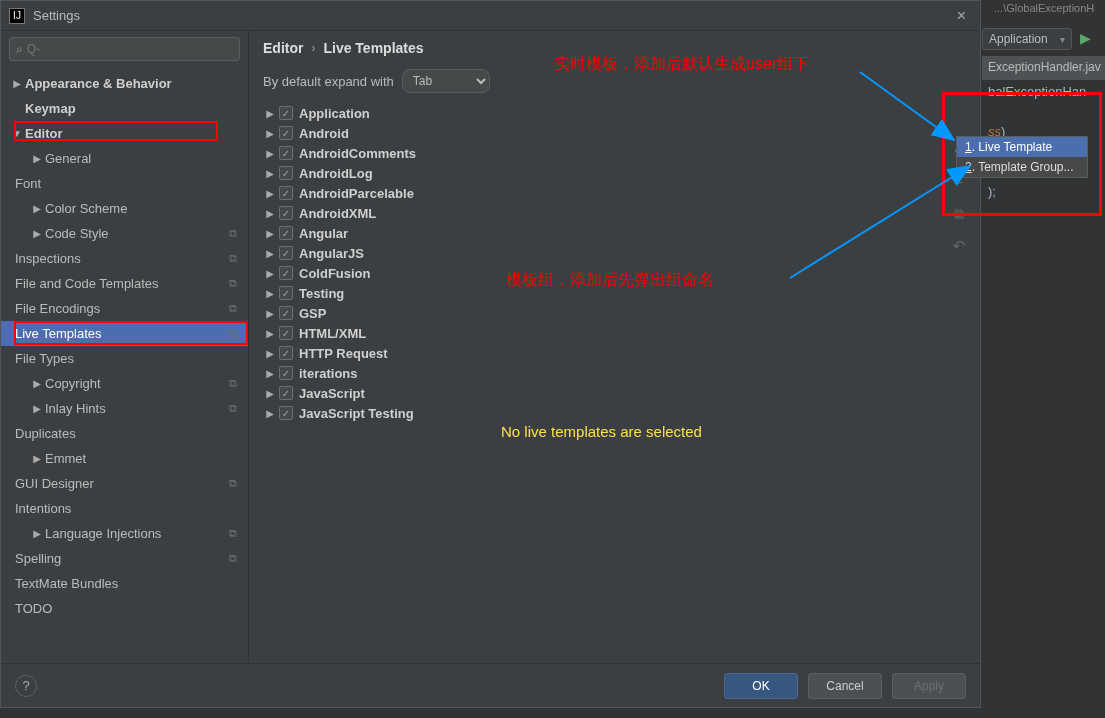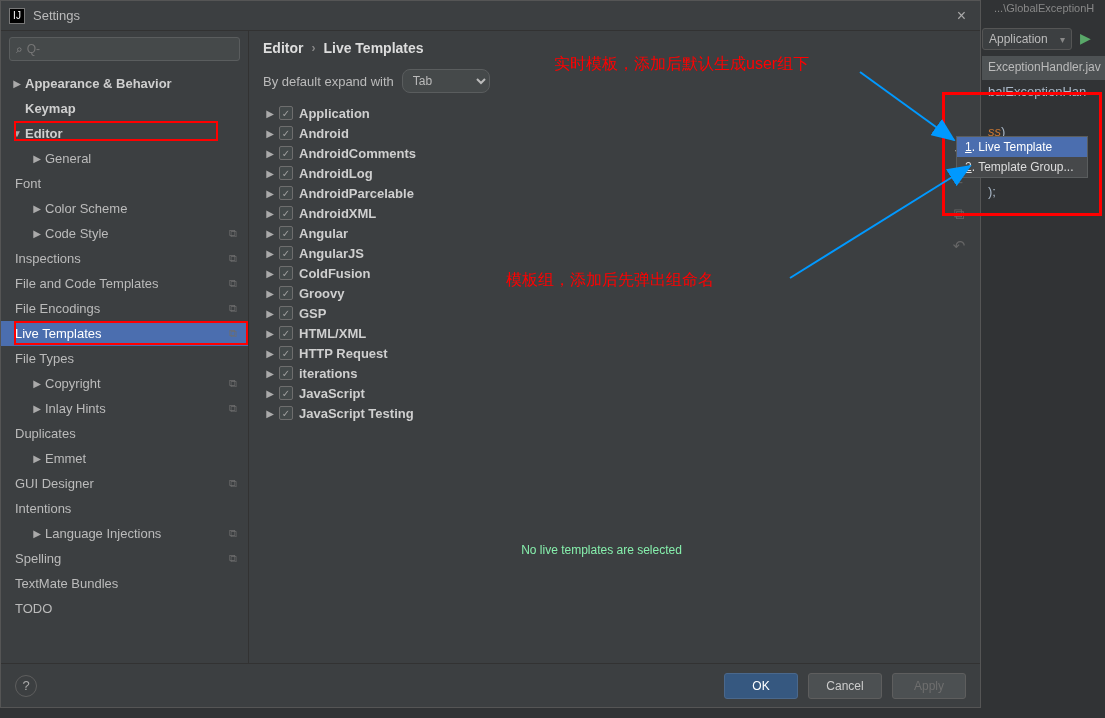--- a/index.html
+++ b/index.html
@@ -54,21 +54,21 @@
   .expand-row { display: flex; align-items: center; padding: 4px 14px 10px; font-size: 13px; color: #bbb; }
   .expand-row select { margin-left: 8px; height: 24px; width: 88px; background: #45494a; border: 1px solid #5a5d5e; color: #bbb; font-size: 12px; padding: 0 6px; border-radius: 8px; }
 
   .template-area { flex: 1; display: flex; flex-direction: column; margin: 0 40px 0 14px; overflow: hidden; }
   .template-list { flex: 0 0 auto; }
   .trow { display: flex; align-items: center; height: 20px; font-size: 13px; color: #bbb; }
   .trow .tarrow { width: 14px; text-align: center; font-size: 10px; color: #aaa; }
   .trow .cb { width: 14px; height: 14px; margin: 0 6px 0 2px; border: 1px solid #6e6e6e; background: #43494a; border-radius: 2px; display: flex; align-items: center; justify-content: center; font-size: 10px; color: #a0a0a0; }
   .trow .tlabel { font-weight: 600; color: #cfcfcf; }
 
-  .empty-msg { margin-top: 120px; text-align: center; font-size: 12px; color: #86efac; }
+  .empty-msg { text-align: center; font-size: 15px; color: #fde047; }
 
   
   .side-tools { position: absolute; top: 108px; right: 8px; width: 24px; display: flex; flex-direction: column; gap: 10px; }
   .tool-btn { width: 22px; height: 22px; display: flex; align-items: center; justify-content: center; color: #bbb; font-size: 15px; cursor: pointer; }
   .tool-btn.disabled { color: #666; }
 
   
   .red-box-3 { position: absolute; top: 92px; left: 942px; width: 160px; height: 124px; border: 3px solid #ff0000; pointer-events: none; z-index: 50; }
 
   
@@ -279,21 +279,21 @@
               <span class="tlabel">AngularJS</span>
             </div>
             <div class="trow">
               <span class="tarrow">▶</span>
               <span class="cb">✓</span>
               <span class="tlabel">ColdFusion</span>
             </div>
             <div class="trow">
               <span class="tarrow">▶</span>
               <span class="cb">✓</span>
-              <span class="tlabel">Groovy</span>
+              <span class="tlabel">Testing</span>
             </div>
             <div class="trow">
               <span class="tarrow">▶</span>
               <span class="cb">✓</span>
               <span class="tlabel">GSP</span>
             </div>
             <div class="trow">
               <span class="tarrow">▶</span>
               <span class="cb">✓</span>
               <span class="tlabel">HTML/XML</span>

